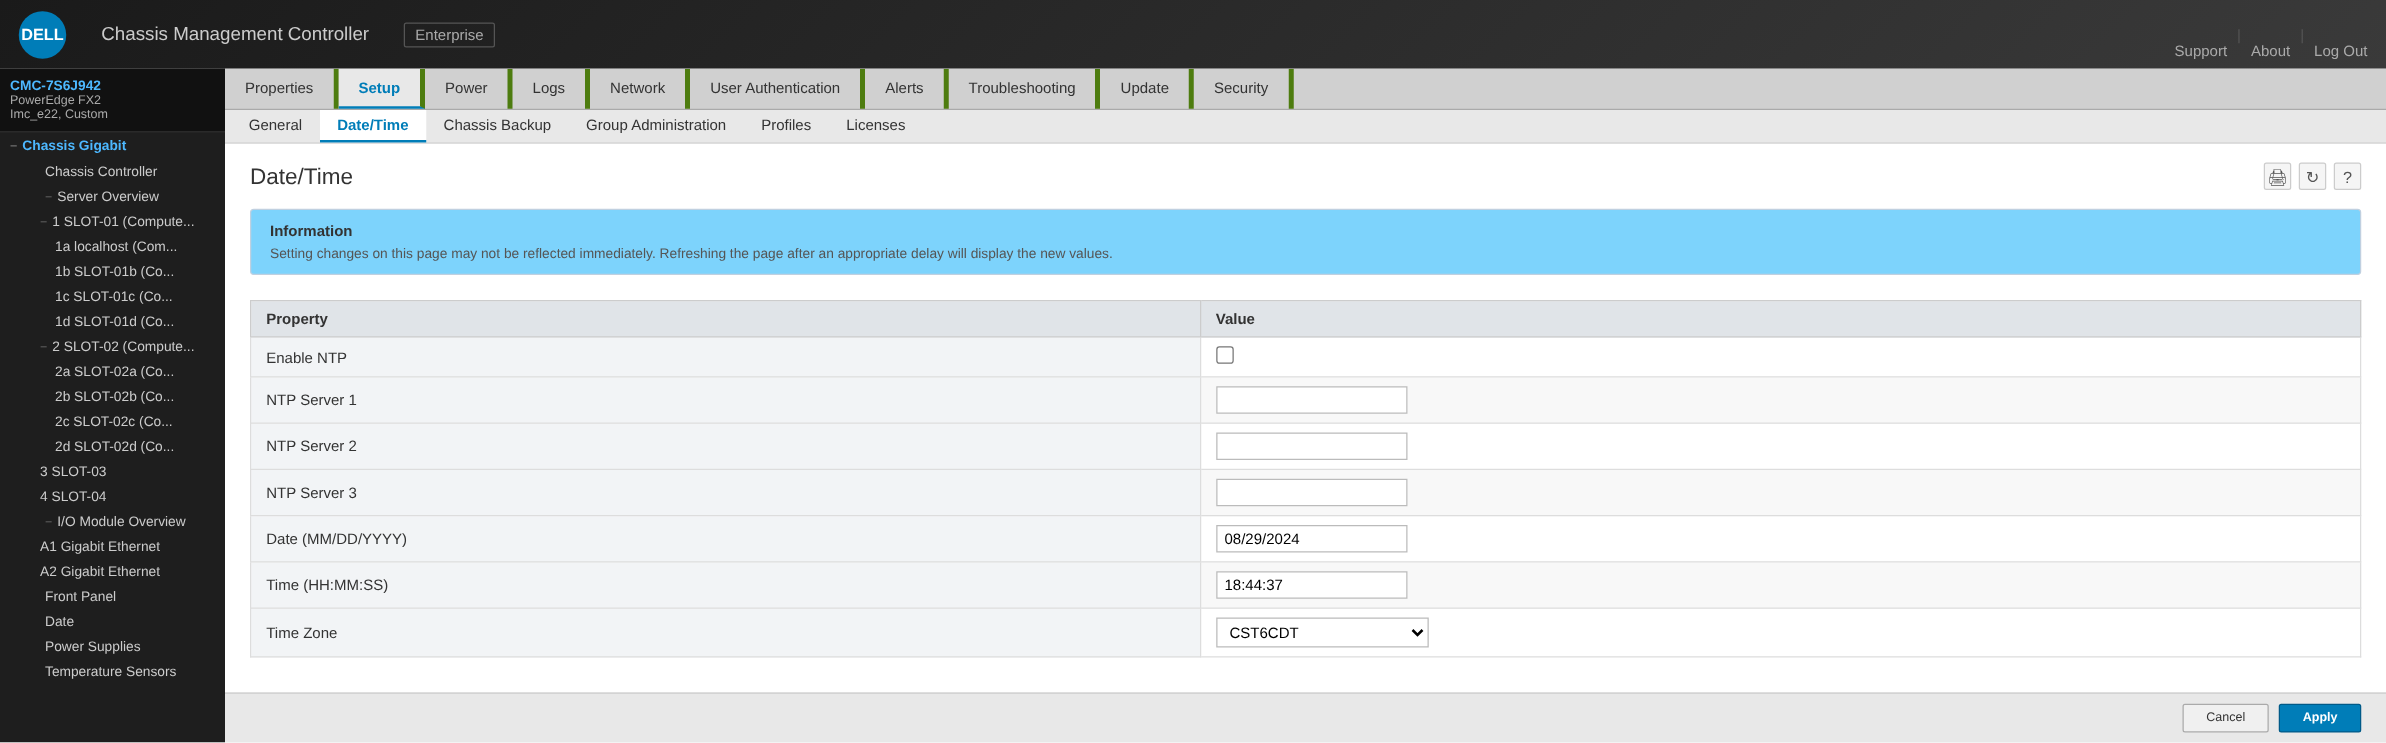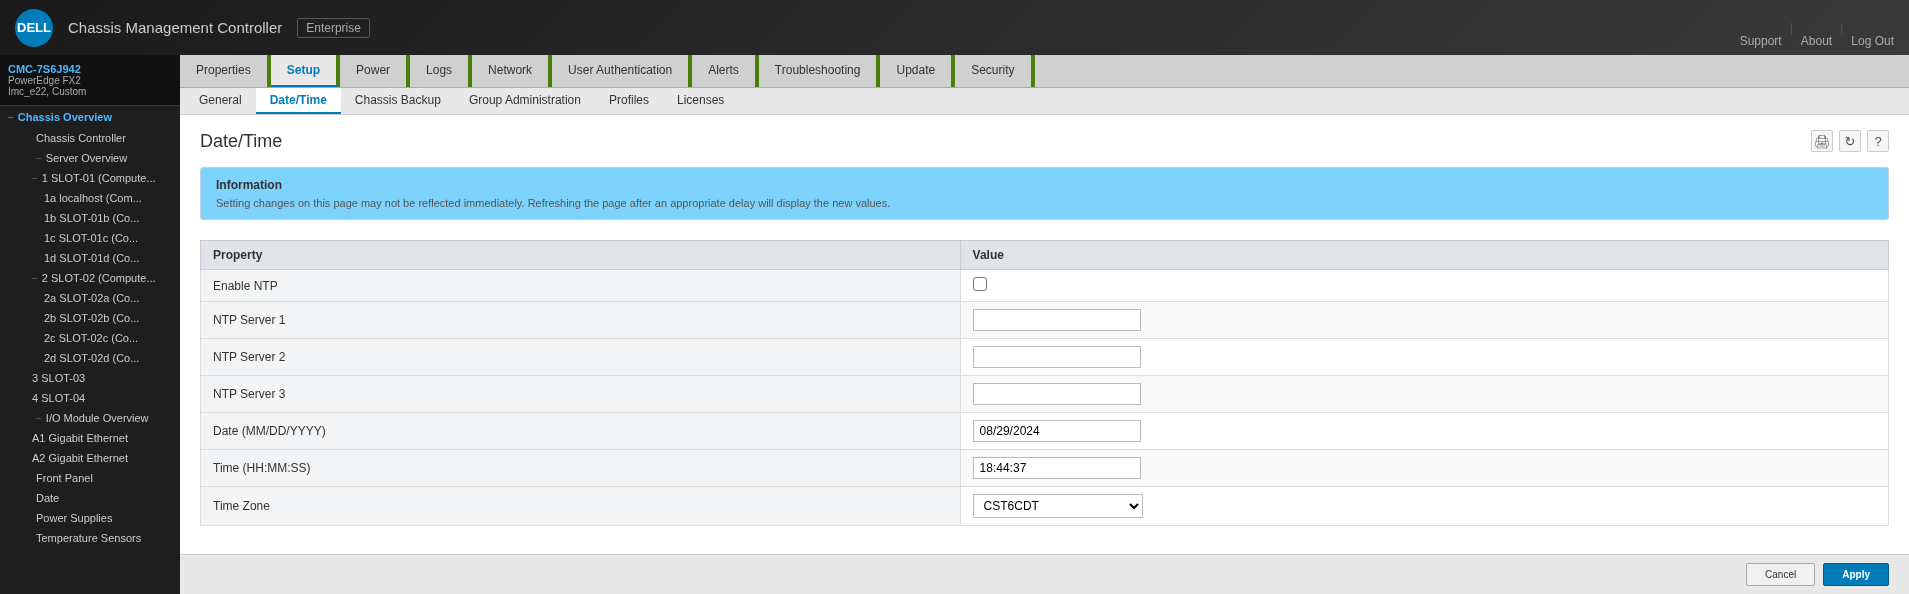--- a/index.html
+++ b/index.html
@@ -10,21 +10,21 @@
       background: linear-gradient(135deg, #1a1a1a 0%, #2d2d2d 60%, #3a3a3a 100%);
       height: 55px;
       display: flex;
       align-items: center;
       padding: 0 15px;
       justify-content: space-between;
     }
     .header-left {
       display: flex;
       align-items: center;
-      gap: 15px;
+      gap: 28px;
     }
     .dell-logo {
       width: 38px;
       height: 38px;
       background: #007db8;
       border-radius: 50%;
       display: flex;
       align-items: center;
       justify-content: center;
       color: white;
@@ -227,21 +227,21 @@
     .form-table tbody td:first-child {
       width: 45%;
       background: #f2f4f6;
     }
 
     
     .form-input {
       border: 1px solid #bbb;
       padding: 3px 6px;
       font-size: 12px;
-      width: 168px;
+      width: 153px;
       background: white;
     }
     .form-select {
       border: 1px solid #bbb;
       padding: 3px 6px;
       font-size: 12px;
       width: 170px;
       background: white;
     }
     .form-checkbox {
@@ -316,21 +316,21 @@
 
   <div class="sidebar">
     <div class="sidebar-header">
       <div class="cmc-id">CMC-7S6J942</div>
       <div class="cmc-sub">PowerEdge FX2</div>
       <div class="cmc-sub">Imc_e22, Custom</div>
     </div>
 
     <div class="sidebar-section-title">
       <span class="tree-icon">−</span>
-      <span>Chassis Overview</span>
+      <span>Chassis Gigabit</span>
     </div>
     <div class="sidebar-item indent1">
       <span>Chassis Controller</span>
     </div>
     <div class="sidebar-item indent1">
       <span class="tree-icon">−</span>
       <span>Server Overview</span>
     </div>
     <div class="sidebar-item indent2">
       <span class="tree-icon">−</span>

